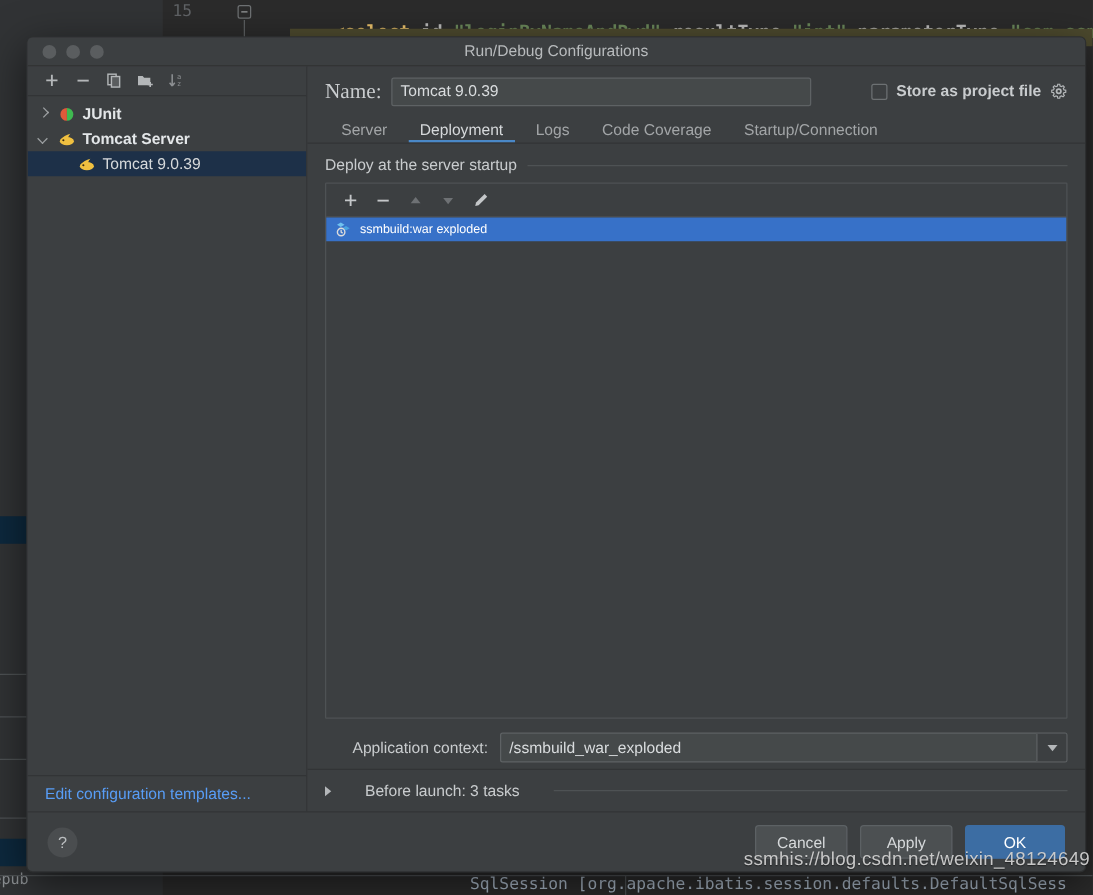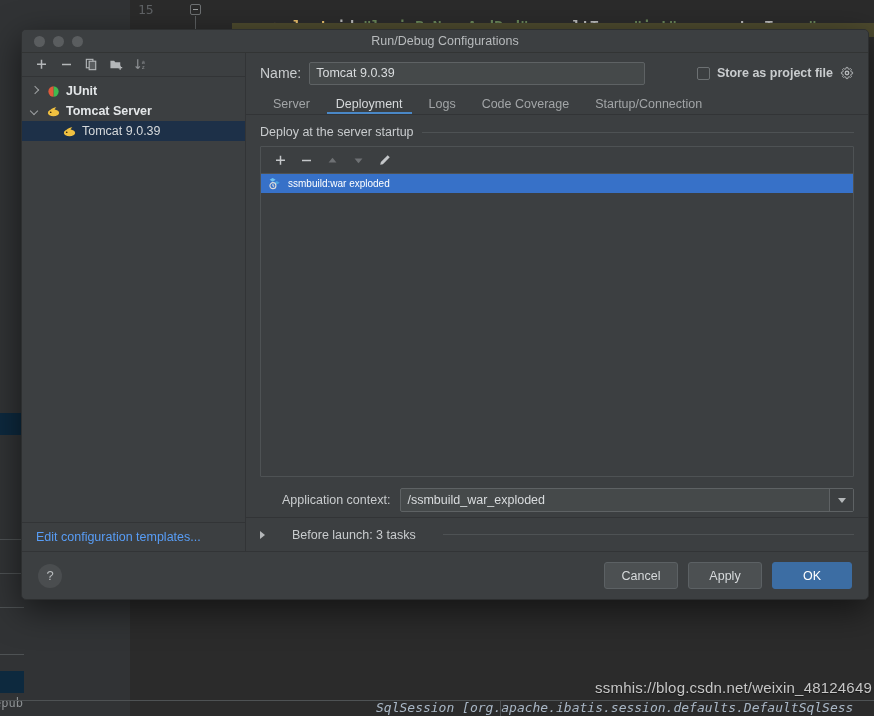--- a/index.html
+++ b/index.html
@@ -88,21 +88,21 @@
     opacity: .95;
     letter-spacing: .2px;
     z-index: 60;
     text-shadow: 0 1px 1px rgba(0,0,0,.5);
   }
 
   
   #dialog {
     position: absolute;
     left: 21px; top: 29px;
-    width: 848px; height: 571px;
+    width: 848px; height: 669px;
     background: #3c3f41;
     border: 1px solid #2d2f30;
     border-radius: 5px;
     box-shadow: 0 10px 34px rgba(0,0,0,.55);
     z-index: 40;
     overflow: hidden;
     display: flex; flex-direction: column;
   }
   #titlebar {
     height: 23px; flex: 0 0 23px;
@@ -189,21 +189,21 @@
     flex: 1 1 auto; min-width: 0;
     display: flex; flex-direction: column;
     background: #3c3f41;
   }
   #name-row {
     height: 40px; flex: 0 0 40px;
     display: flex; align-items: center;
     padding: 0 14px 0 14px;
     gap: 8px;
   }
-  #name-label { font-size: 14px; color: #c9ccce; }
+  #name-label { font-size: 17px; color: #c9ccce; font-family: Liberation Serif, serif; }
   #name-input {
     flex: 0 0 336px;
     height: 23px;
     background: #45494a;
     border: 1px solid #5e6264;
     border-radius: 2px;
     color: #d9dcde;
     font-size: 12.5px;
     font-family: "Liberation Sans", sans-serif;
     padding: 0 6px;
@@ -387,21 +387,21 @@
   <div class="left-selstrip" style="top:413px; height:22px;"></div>
   <div class="left-selstrip" style="top:671px; height:22px;"></div>
   <div class="hr-sep" style="top:539px;"></div>
   <div class="hr-sep" style="top:573px;"></div>
   <div class="hr-sep" style="top:607px;"></div>
   <div class="hr-sep" style="top:654px;"></div>
 
   <div class="console-text" style="left:-6px; top:696px; font-size:12px; color:#8d9194;">epub</div>
 
   <div class="bottom-panel-line" style="top:700px;"></div>
-  <div class="console-text" style="left:376px; top:700px;font-style:italic;">SqlSession [org.apache.ibatis.session.defaults.DefaultSqlSess</div>
+  <div class="console-text" style="left:376px; top:700px;">SqlSession [org.apache.ibatis.session.defaults.DefaultSqlSess</div>
   <div style="position:absolute;left:500px;top:700px;width:1px;height:16px;background:#4e5254;"></div>
 </div>
 
 <div id="watermark">ssmhis://blog.csdn.net/weixin_48124649</div>
 
 <div id="dialog">
 
   <div id="titlebar">
     <div class="traffic">
       <span></span>

